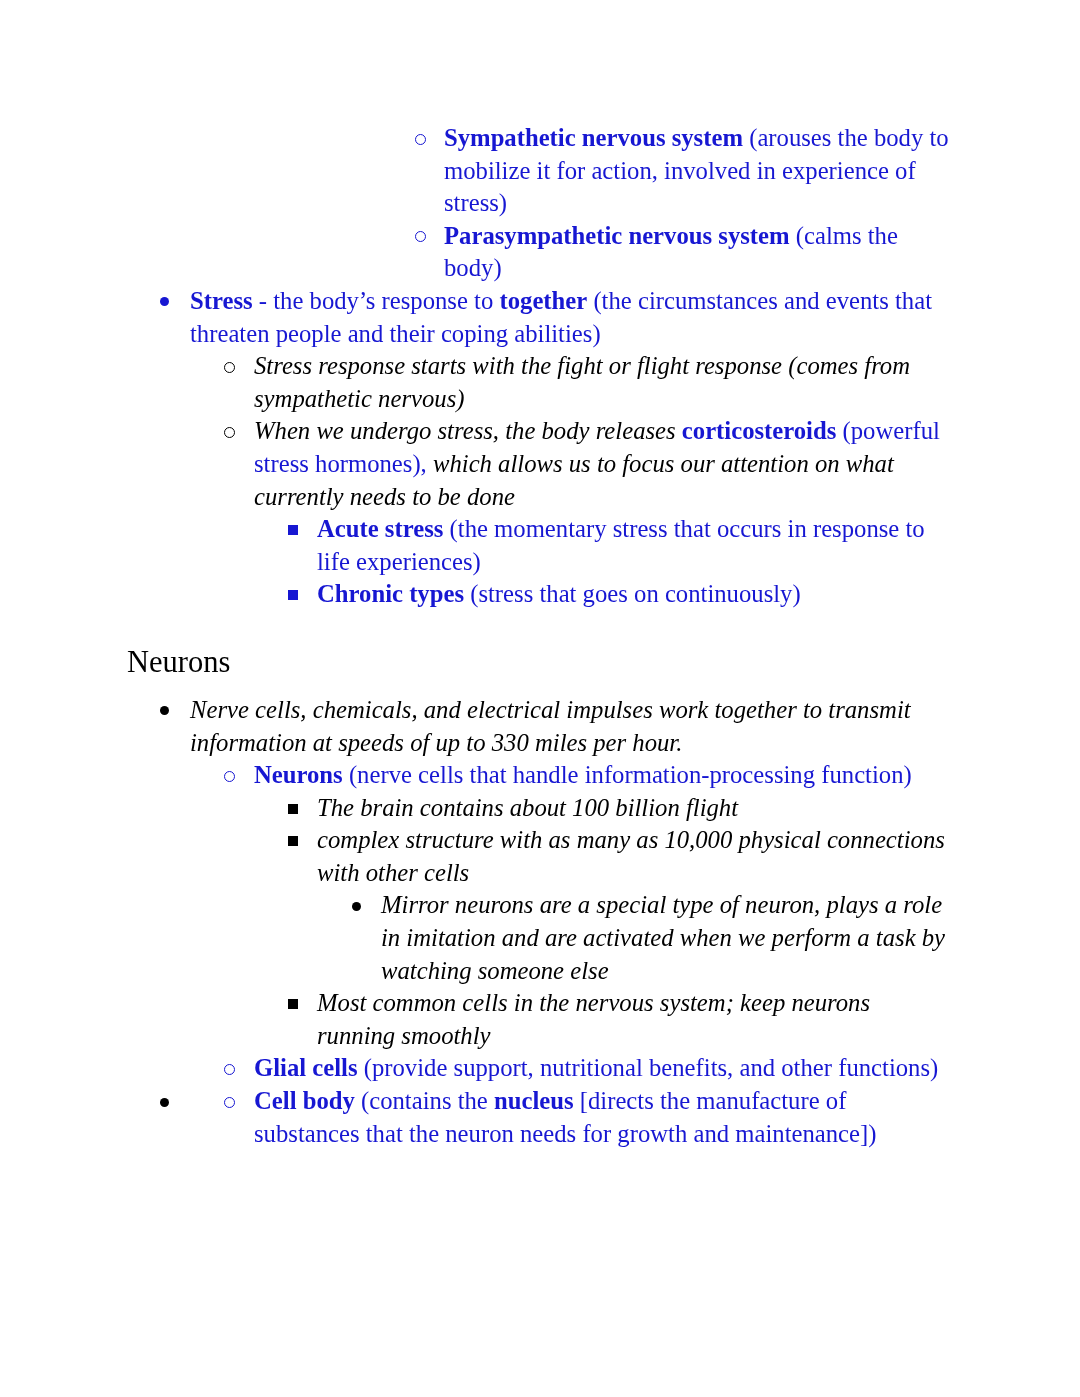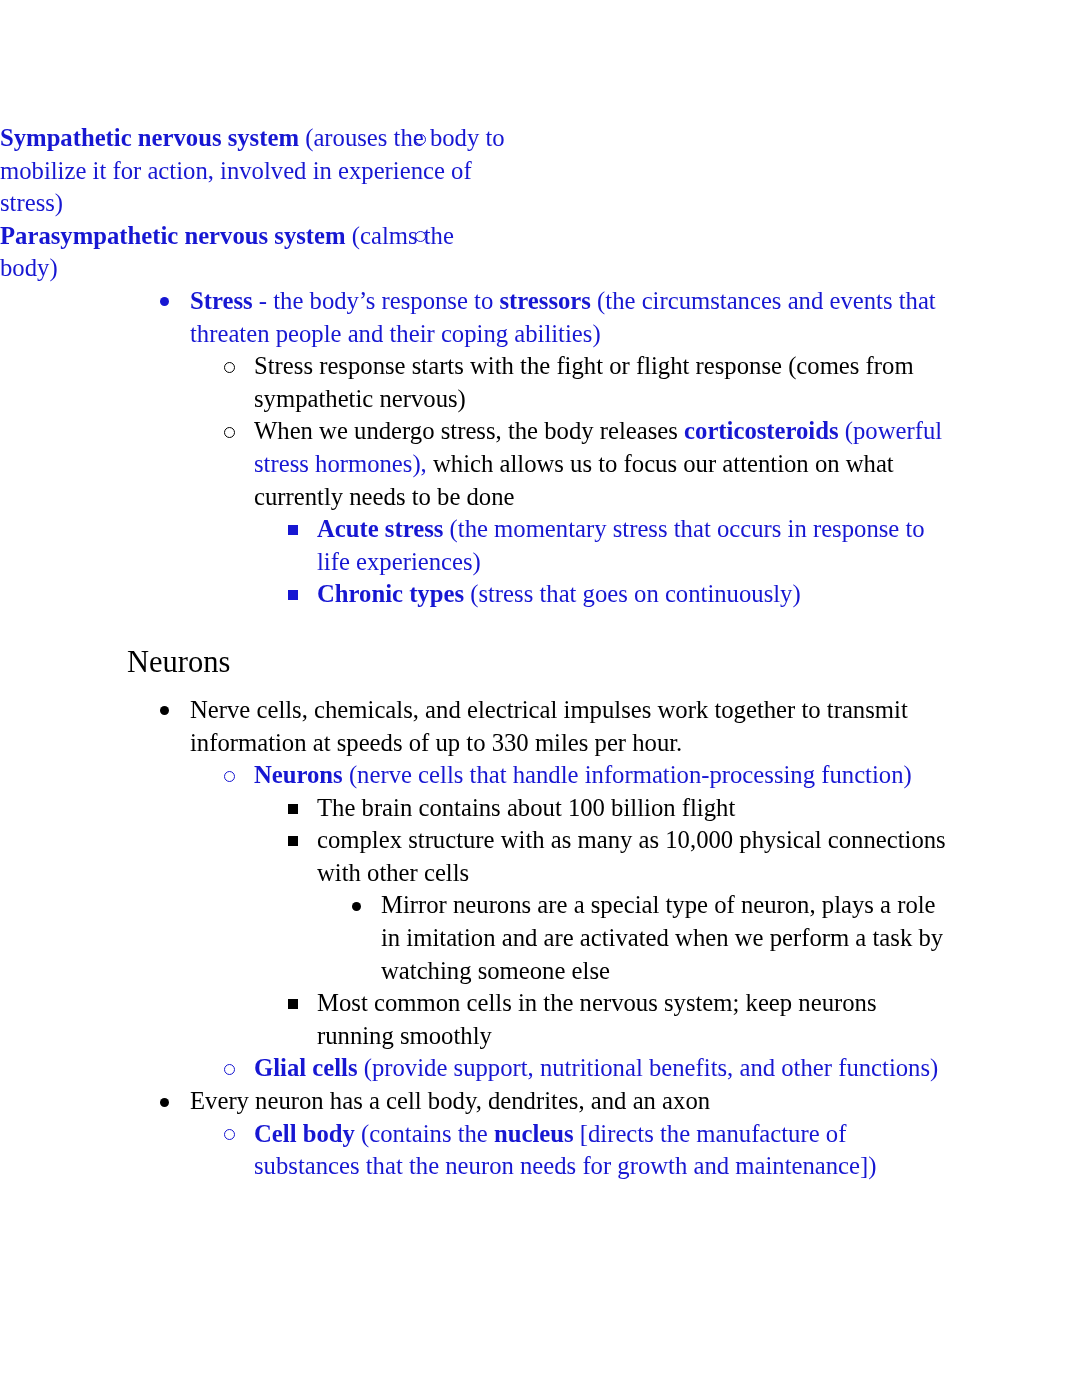--- a/index.html
+++ b/index.html
@@ -25,34 +25,34 @@
     font-size: 24.7px;
     line-height: 32.6px;
     white-space: pre-wrap;
     color: var(--black, #000000);
   }
   
   .lvl-1 { padding-left: 190px; }
   .lvl-2 { padding-left: 254px; }
   .lvl-3 { padding-left: 317px; }
   .lvl-4 { padding-left: 381px; }
-  .lvl-5 { }
+  .lvl-5 { padding-left: 444px; }
   .lvl-1 > .bullet { left: 160px; }
   .lvl-2 > .bullet { left: 224px; }
   .lvl-3 > .bullet { left: 288px; }
   .lvl-4 > .bullet { left: 352px; }
   .lvl-5 > .bullet { left: 415px; }
 
   .bullet { position: absolute; display: block; }
   .b-disc   { width: 9px;  height: 9px;  border-radius: 50%; background: currentColor; top: 12.5px; }
   .b-ring   { width: 11px; height: 11px; border: 1.9px solid currentColor; border-radius: 50%; background: transparent; top: 11.5px; }
   .b-square { width: 10px; height: 10px; background: currentColor; top: 12px; }
 
   .c-blue  { color: var(--blue,  #1717d2); }
-  .c-black { color: var(--black, #000000); }
+  .c-black { color: var(--black, #000000); font-style: italic; }
   .bold { font-weight: bold; }
 
   .heading {
     font-weight: normal;
     font-size: 30.5px;
     line-height: 36px;
     color: var(--black, #000000);
     margin: 33px 0 14px 127px;
   }
 </style>
@@ -60,21 +60,21 @@
 <body>
 
 <div class="page">
   <div class="doc">
     <section>
         <div class="li lvl-5"><span class="bullet b-ring c-blue"></span><span class="txt"><span class="seg c-blue bold">Sympathetic nervous system</span><span class="seg c-blue"> (arouses the body to
 mobilize it for action, involved in experience of
 stress)</span></span></div>
         <div class="li lvl-5"><span class="bullet b-ring c-blue"></span><span class="txt"><span class="seg c-blue bold">Parasympathetic nervous system</span><span class="seg c-blue"> (calms the
 body)</span></span></div>
-        <div class="li lvl-1"><span class="bullet b-disc c-blue"></span><span class="txt"><span class="seg c-blue bold">Stress</span><span class="seg c-blue"> - the body’s response to </span><span class="seg c-blue bold">stressors</span><span class="seg c-blue"> (the circumstances and events that
+        <div class="li lvl-1"><span class="bullet b-disc c-blue"></span><span class="txt"><span class="seg c-blue bold">Stress</span><span class="seg c-blue"> - the body’s response to </span><span class="seg c-blue bold">together</span><span class="seg c-blue"> (the circumstances and events that
 threaten people and their coping abilities)</span></span></div>
         <div class="li lvl-2"><span class="bullet b-ring c-black"></span><span class="txt"><span class="seg c-black">Stress response starts with the fight or flight response (comes from
 sympathetic nervous)</span></span></div>
         <div class="li lvl-2"><span class="bullet b-ring c-black"></span><span class="txt"><span class="seg c-black">When we undergo stress, the body releases </span><span class="seg c-blue bold">corticosteroids</span><span class="seg c-blue"> (powerful
 stress hormones),</span><span class="seg c-black"> which allows us to focus our attention on what
 currently needs to be done</span></span></div>
         <div class="li lvl-3"><span class="bullet b-square c-blue"></span><span class="txt"><span class="seg c-blue bold">Acute stress</span><span class="seg c-blue"> (the momentary stress that occurs in response to
 life experiences)</span></span></div>
         <div class="li lvl-3"><span class="bullet b-square c-blue"></span><span class="txt"><span class="seg c-blue bold">Chronic types</span><span class="seg c-blue"> (stress that goes on continuously)</span></span></div>
       </section>
@@ -85,18 +85,18 @@
         <div class="li lvl-2"><span class="bullet b-ring c-blue"></span><span class="txt"><span class="seg c-blue bold">Neurons</span><span class="seg c-blue"> (nerve cells that handle information-processing function)</span></span></div>
         <div class="li lvl-3"><span class="bullet b-square c-black"></span><span class="txt"><span class="seg c-black">The brain contains about 100 billion flight</span></span></div>
         <div class="li lvl-3"><span class="bullet b-square c-black"></span><span class="txt"><span class="seg c-black">complex structure with as many as 10,000 physical connections
 with other cells</span></span></div>
         <div class="li lvl-4"><span class="bullet b-disc c-black"></span><span class="txt"><span class="seg c-black">Mirror neurons are a special type of neuron, plays a role
 in imitation and are activated when we perform a task by
 watching someone else</span></span></div>
         <div class="li lvl-3"><span class="bullet b-square c-black"></span><span class="txt"><span class="seg c-black">Most common cells in the nervous system; keep neurons
 running smoothly</span></span></div>
         <div class="li lvl-2"><span class="bullet b-ring c-blue"></span><span class="txt"><span class="seg c-blue bold">Glial cells</span><span class="seg c-blue"> (provide support, nutritional benefits, and other functions)</span></span></div>
-        <div class="li lvl-1"><span class="bullet b-disc c-black"></span><span class="txt"><span class="seg c-black">Every neuron has a cell body, dendrites, and an axon</span></span></div>
+        <div class="li lvl-1"><span class="bullet b-disc c-black"></span></div>
         <div class="li lvl-2"><span class="bullet b-ring c-blue"></span><span class="txt"><span class="seg c-blue bold">Cell body</span><span class="seg c-blue"> (contains the </span><span class="seg c-blue bold">nucleus</span><span class="seg c-blue"> [directs the manufacture of
 substances that the neuron needs for growth and maintenance])</span></span></div>
       </section>
   </div>
 </div>
 
 </body></html>

